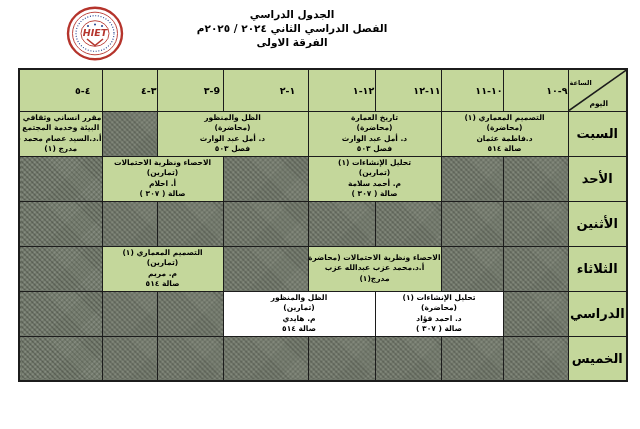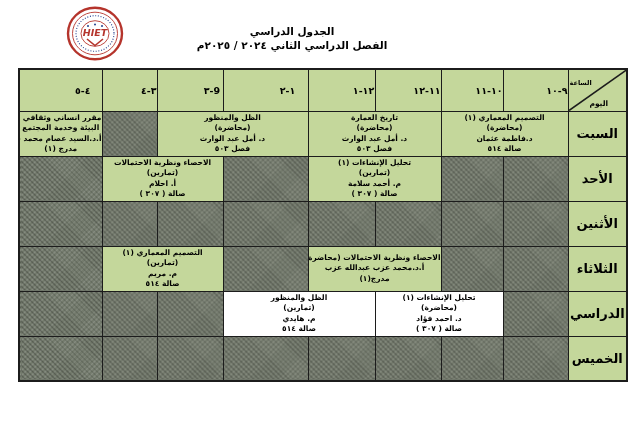--- a/index.html
+++ b/index.html
@@ -9,21 +9,21 @@
     --logo-red:#b5342c;
     --logo-blue:#23408e;
   }
   html,body{margin:0;padding:0;}
   body{
     width:640px;height:429px;position:relative;overflow:hidden;
     background:#ffffff;color:#000;
     font-family:"DejaVu Sans",sans-serif;
   }
   .titles{
-    position:absolute;top:24px;left:0;width:584px;text-align:center;
+    position:absolute;top:7px;left:0;width:584px;text-align:center;
     font-weight:bold;
   }
   .titles .t-line{font-size:10.5px;line-height:14px;}
   .logo-wrap{position:absolute;left:66px;top:6px;}
   .table-wrap{position:absolute;left:18px;top:68px;}
   table{
     border-collapse:collapse;table-layout:fixed;width:608px;
     border:2.5px solid var(--border);
   }
   td{
@@ -72,20 +72,21 @@
     <path d="M21 33 L29 39.5 L37 33" fill="none" stroke="#b5342c" stroke-width="1.6"></path>
     <circle cx="22" cy="20" r="1" fill="#23408e"></circle>
     <circle cx="29" cy="18.5" r="1" fill="#23408e"></circle>
     <circle cx="36" cy="20" r="1" fill="#23408e"></circle>
   </svg>
 </div>
 
 <div class="titles">
   <div class="t-line">الجدول الدراسي</div>
   <div class="t-line">الفصل الدراسي الثاني ٢٠٢٤ / ٢٠٢٥م</div>
+  <div class="t-line">الفرقة الاولى</div>
 </div>
 
 <div class="table-wrap">
   <table>
     <colgroup>
         <col style="width: 59px;">
         <col style="width: 65px;">
         <col style="width: 62px;">
         <col style="width: 66px;">
         <col style="width: 67px;">

